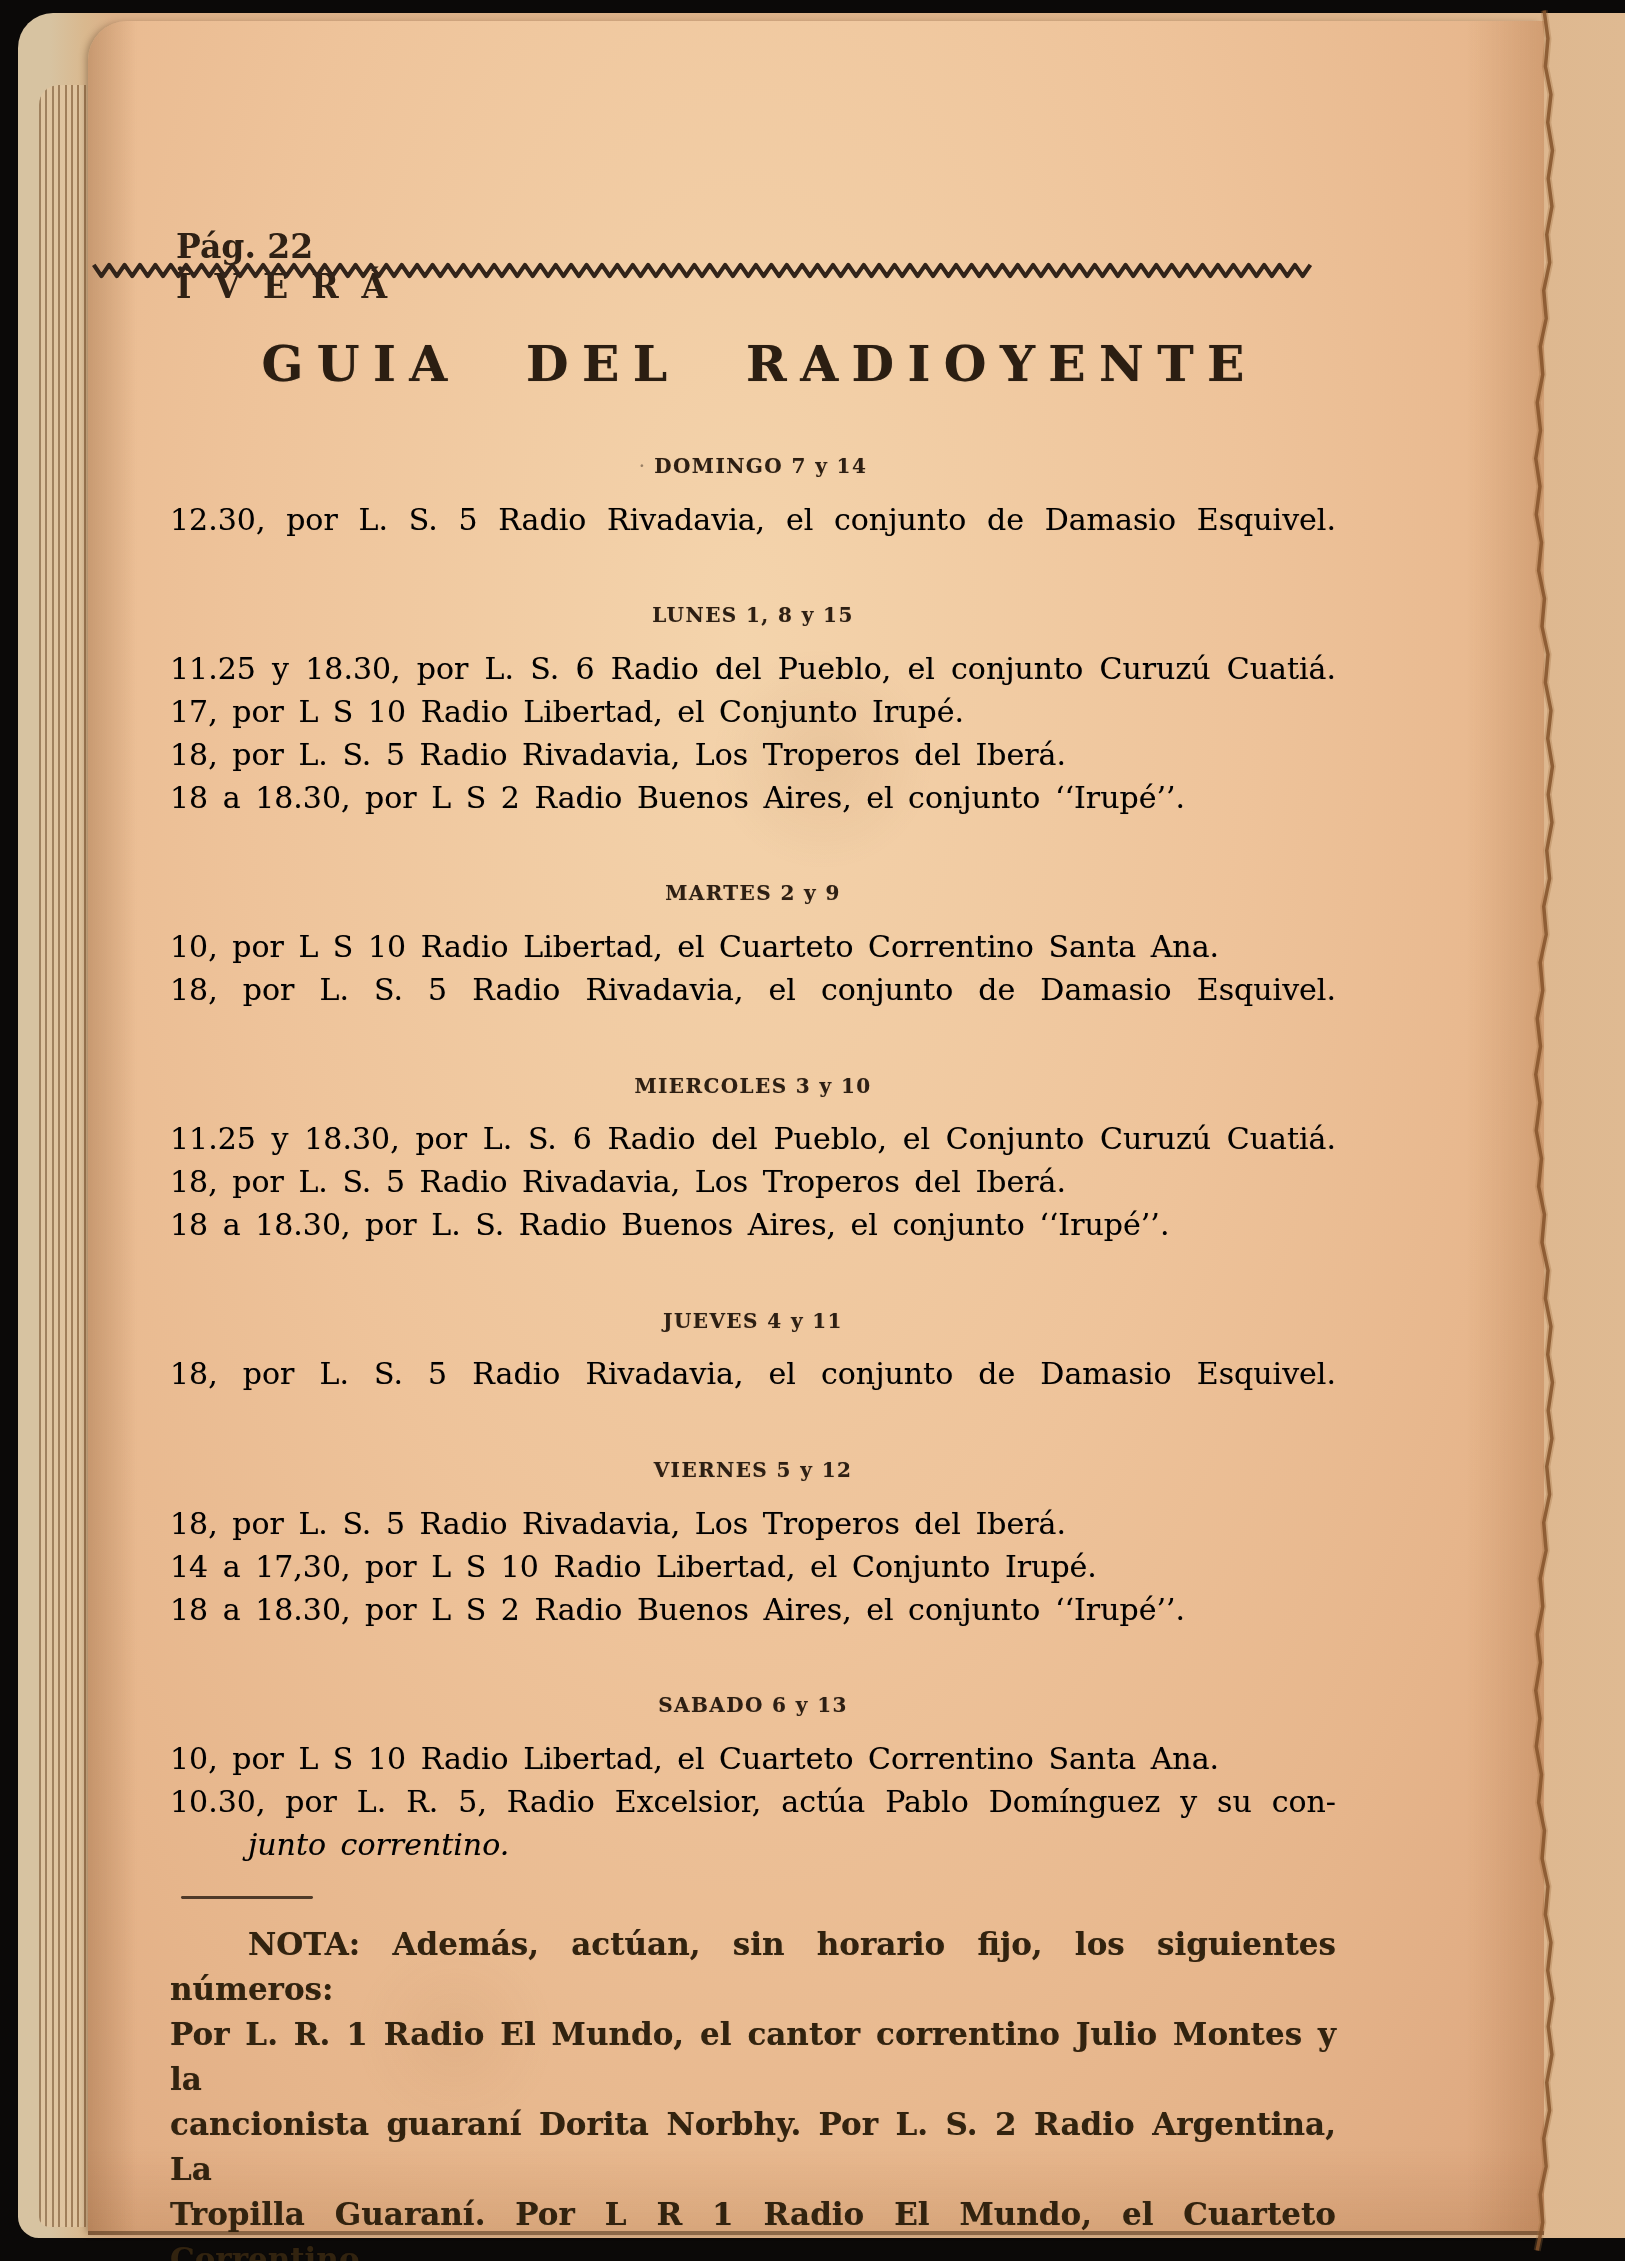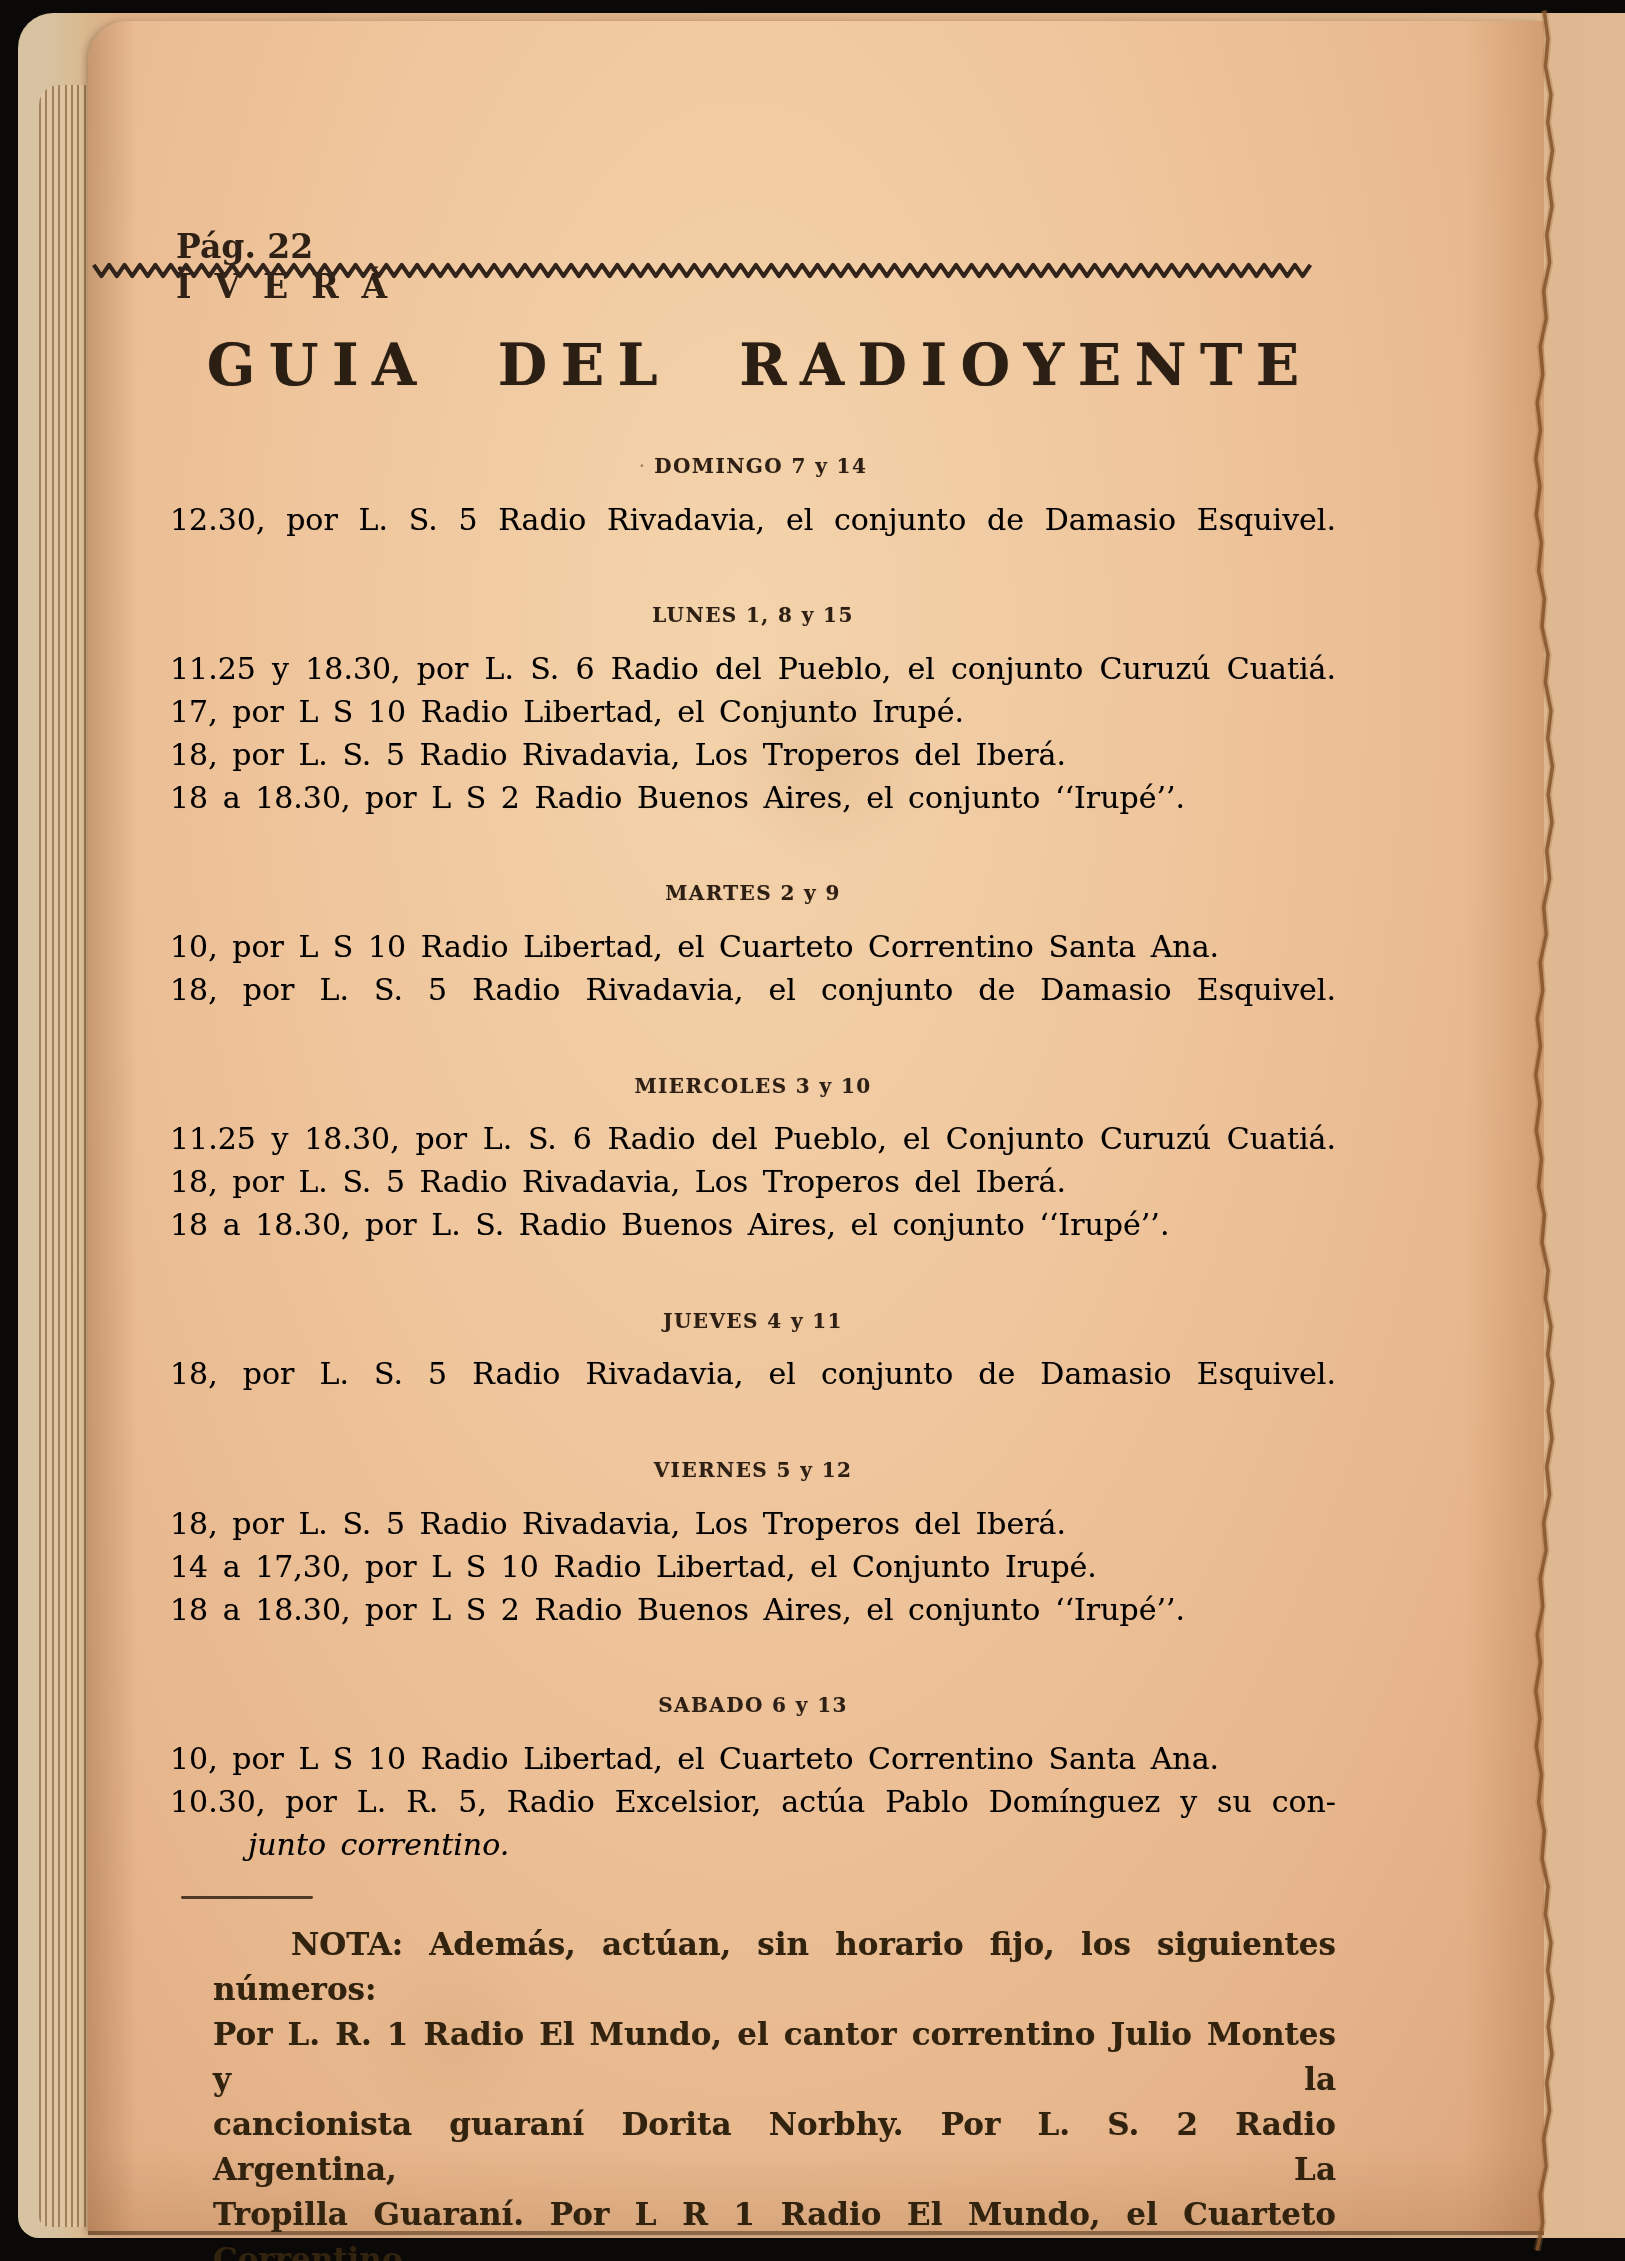--- a/index.html
+++ b/index.html
@@ -42,21 +42,21 @@
     position: absolute; left: 88px; top: 206px; width: 1233px;
     display: flex; justify-content: space-between; align-items: baseline;
     font-size: 33px; font-weight: 700; line-height: 40px;
     color: #2f2115;
     flex-direction: column;
   }
   .magazine { letter-spacing: 23px; margin-right: -23px; }
   .zigzag { position: absolute; left: 88px; top: 260px; }
   .title {
     position: absolute; left: 170px; top: 336px; width: 1166px; margin: 0;
-    text-align: center; font-size: 57px; font-weight: 700;
+    text-align: center; font-size: 49px; font-weight: 700;
     letter-spacing: 13.4px; word-spacing: 35px; padding-left: 13.4px; box-sizing: border-box;
     color: #2b1e12; line-height: 57px;
     text-shadow: 0 0 0.7px rgba(43,30,18,.55);
   }
   .content {
     position: absolute; left: 170px; top: 424px; width: 1166px;
     font-size: 30px; line-height: 43px;
     text-shadow: 0 0 0.7px rgba(56,40,27,.4);
   }
   section + section { margin-top: 32.5px; }
@@ -68,21 +68,21 @@
   section:first-child h2 { padding-top: 24px; }
   .hprefix { opacity: .45; font-weight: 400; }
   .entry { margin: 0; word-spacing: 5px; }
   .fill { text-align: justify; text-align-last: justify; }
   .indent { padding-left: 78px; font-style: italic; }
   .divider {
     width: 132px; height: 3.5px; margin: 30px 0 0 10.6px;
     background: rgba(52, 36, 24, 0.85); border-radius: 1.4px;
   }
   .nota { margin-top: 22.6px; font-weight: 700; font-size: 31px; line-height: 45px; color: #32230f; }
-  .nota-line { word-spacing: 4.2px; margin-left: 43px; }
+  .nota-line { word-spacing: 4.2px; }
   .indent-first { text-indent: 78px; }
   .torn-edge { position: absolute; left: 1521px; top: 0; }
 </style>
 </head>
 <body>
 
 <div class="scene">
   <div class="under-page"></div>
   <div class="stack-lines"></div>
 

